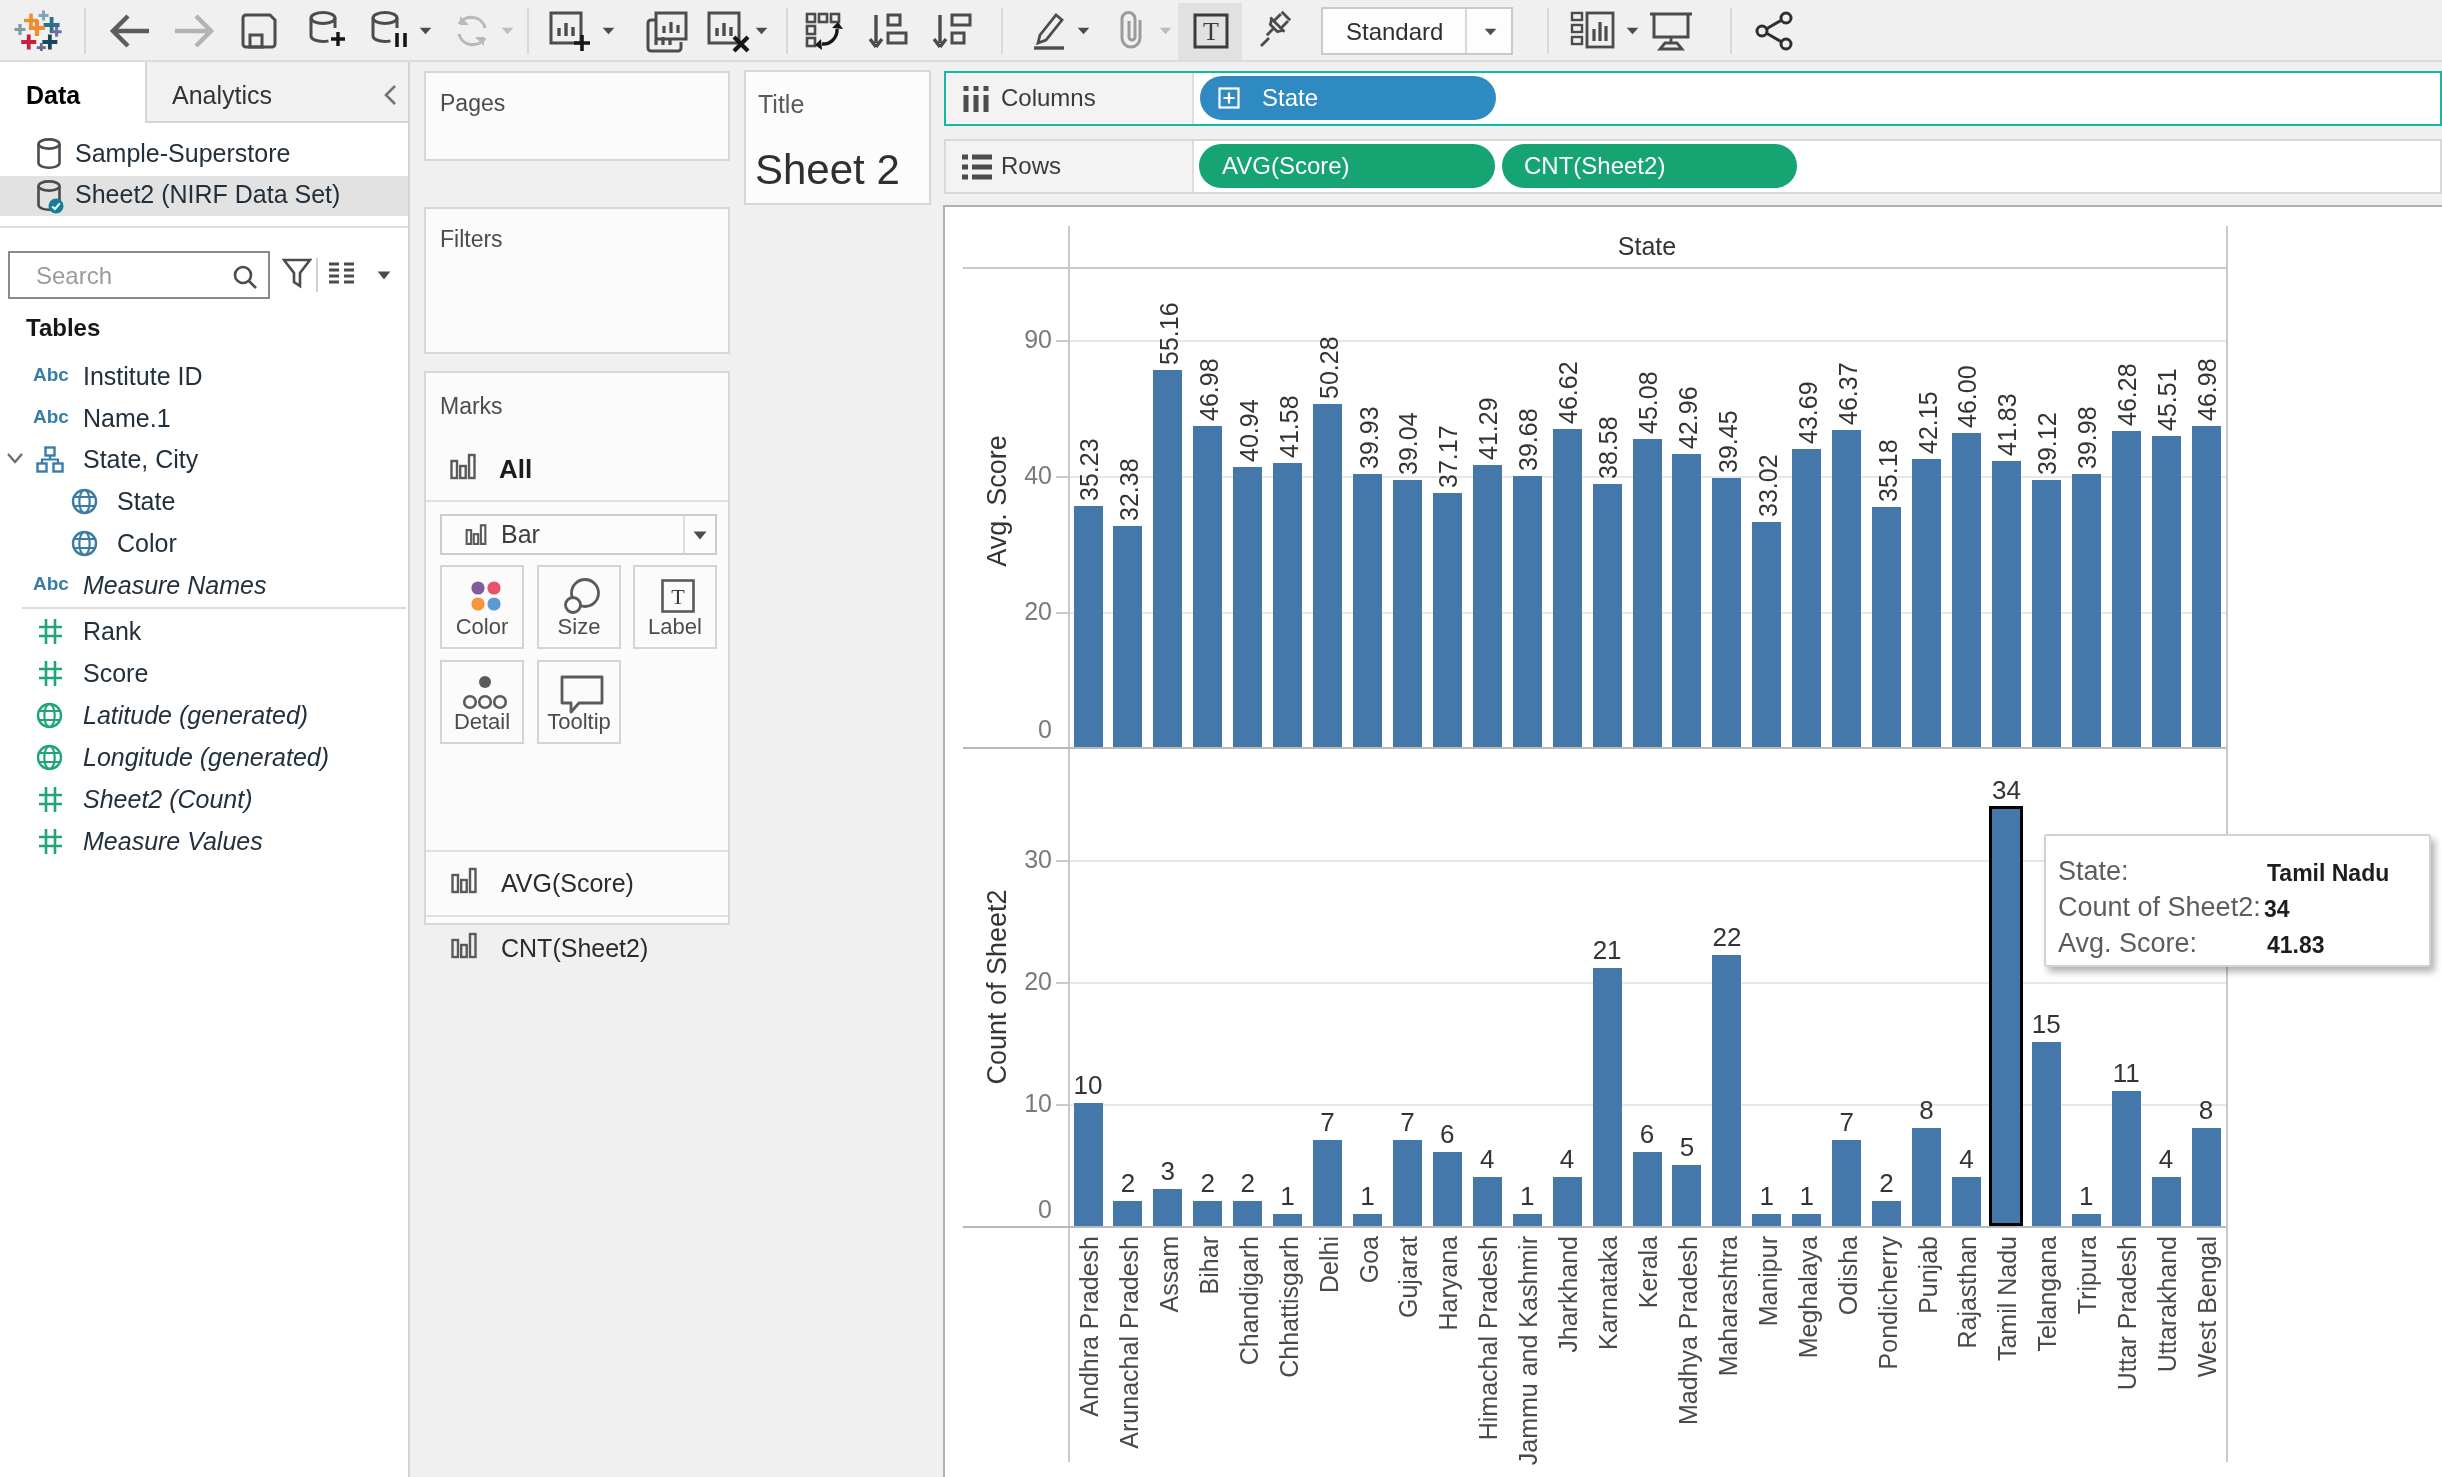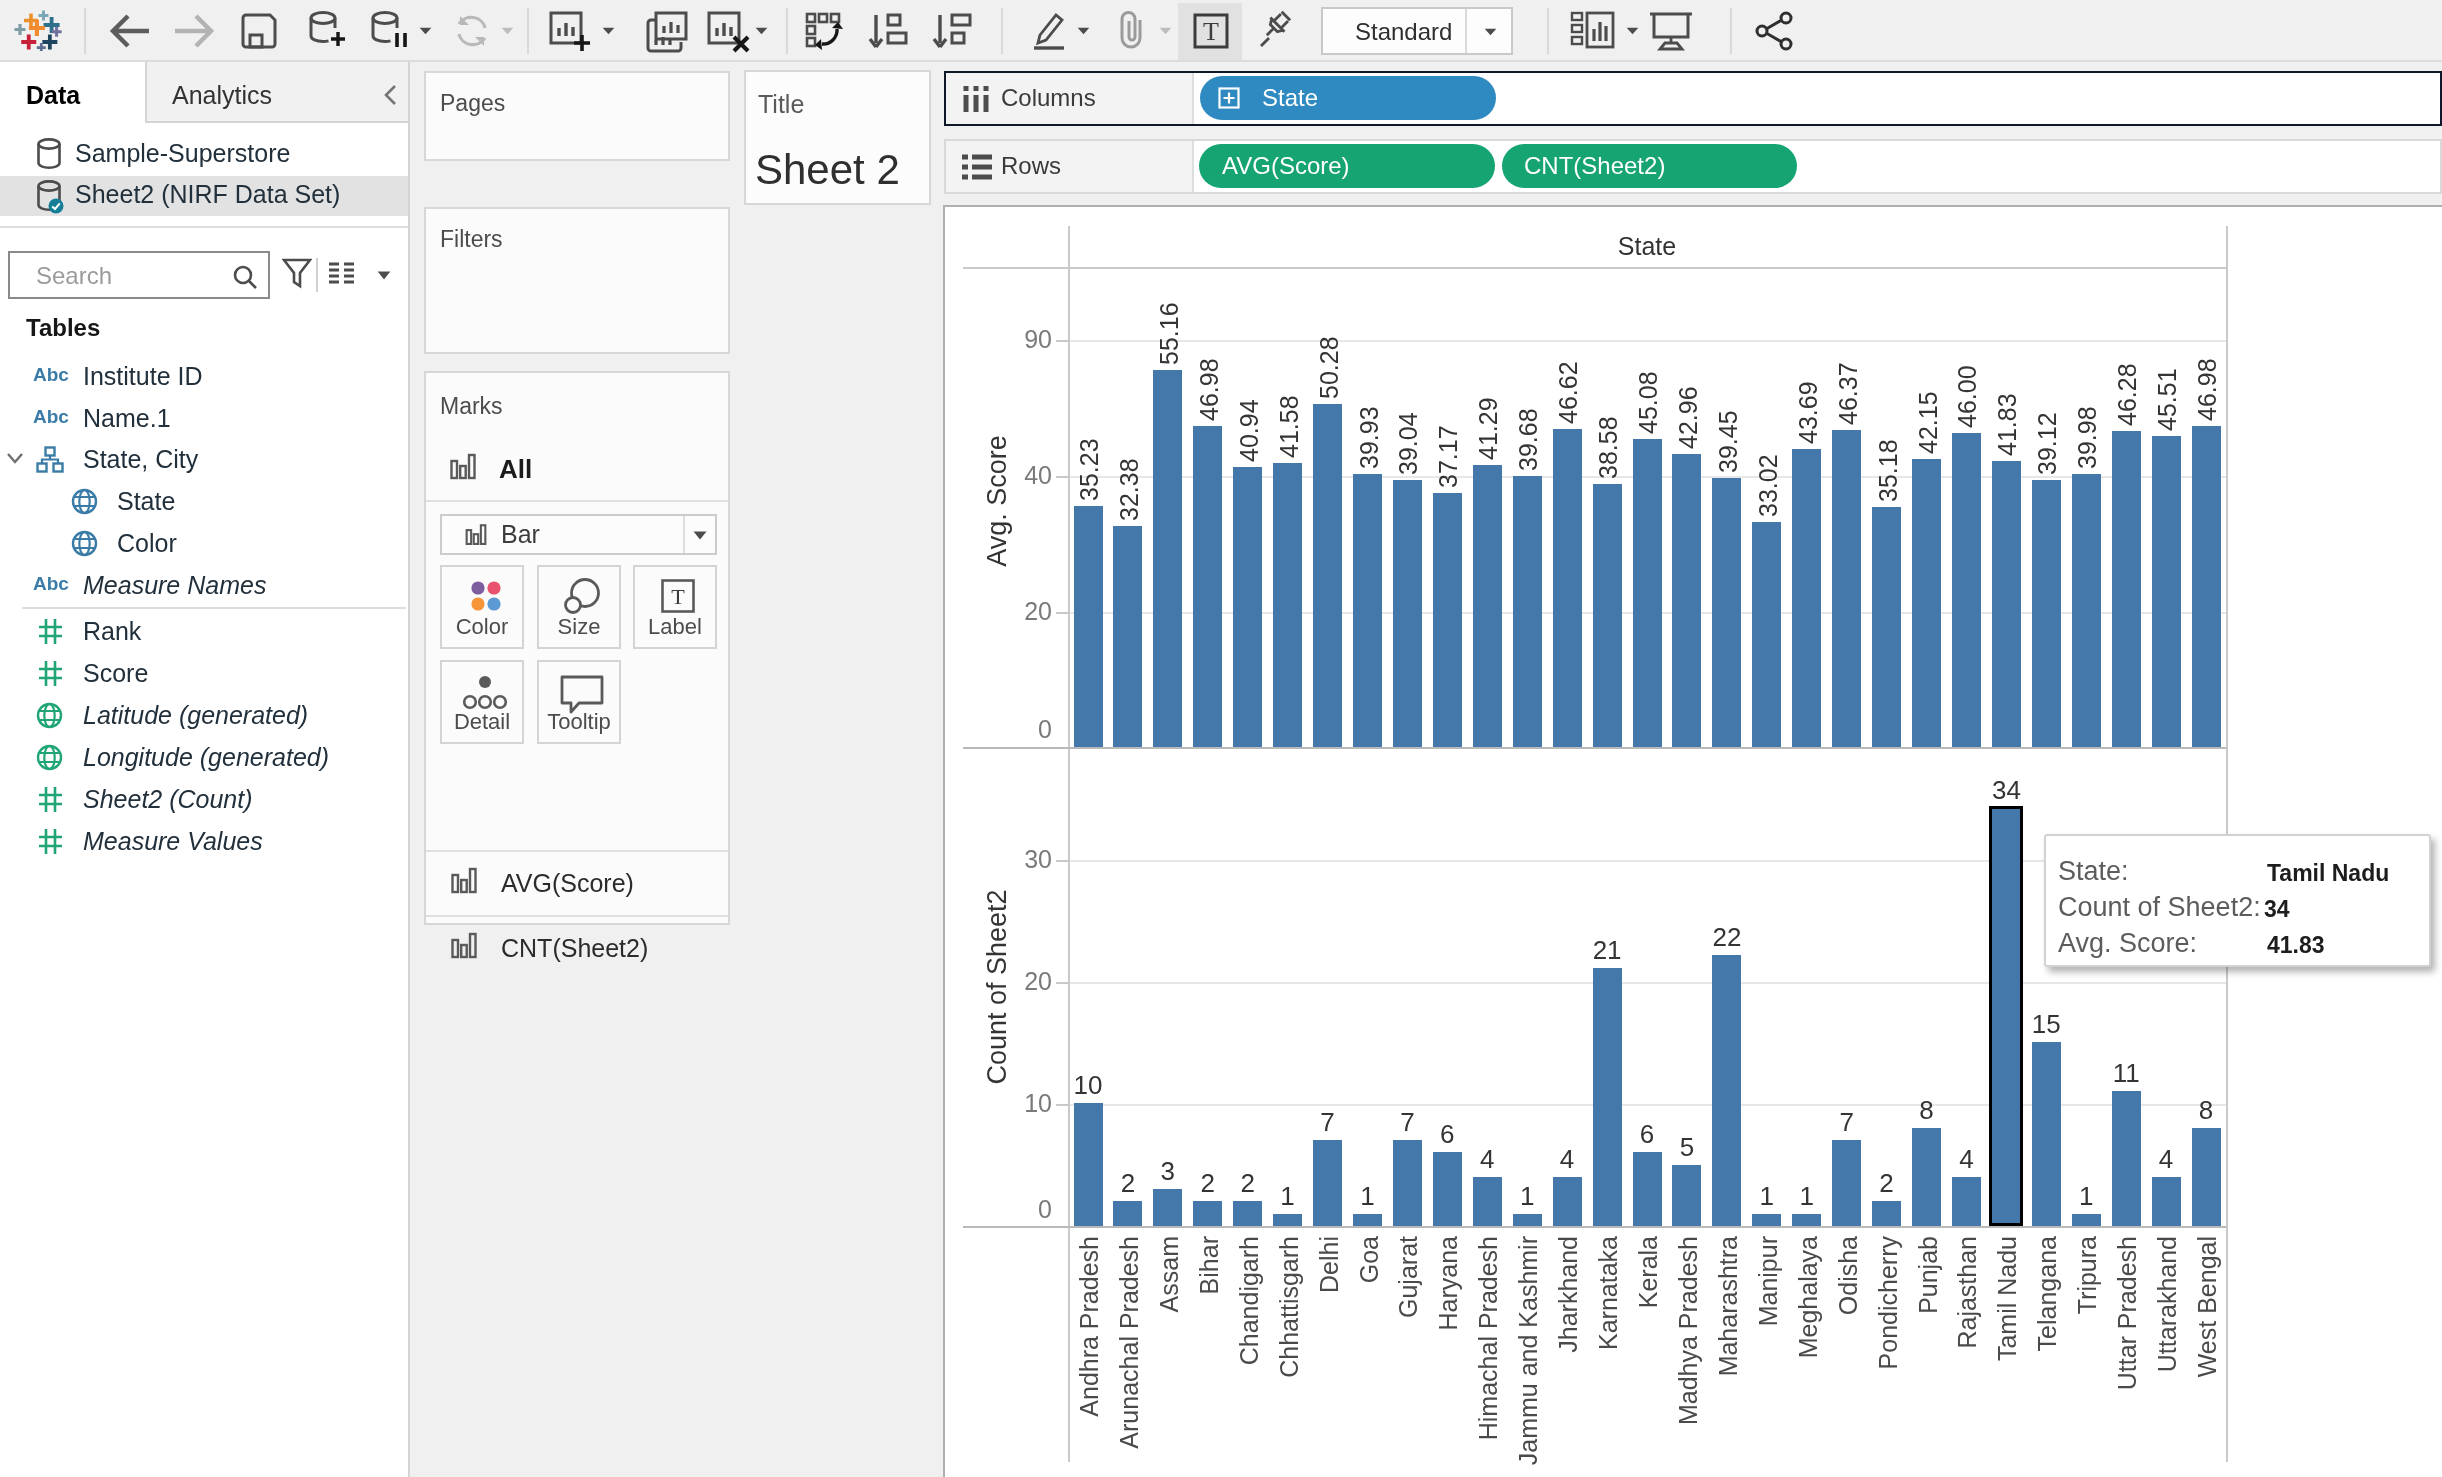--- a/index.html
+++ b/index.html
@@ -154,21 +154,21 @@
   </svg>
 
   <svg class="abs" style="left:1255px;top:10px;" width="42" height="42" viewBox="0 0 42 42">
     <g transform="rotate(45 21 16)" stroke="#4c4c4c" stroke-width="2.8" fill="none">
       <path d="M15 2 h12 M16 4 v9 M26 4 v9 M11 14 h20 M13 14 l3 5 h10 l3-5 M21 19 v10"></path>
     </g>
     <path d="M14 28 L6 36" stroke="#4c4c4c" stroke-width="2.8" fill="none"></path>
   </svg>
 
   <div class="abs" style="left:1321px;top:7px;width:192px;height:48px;background:#fdfdfd;border:2px solid #c9c9c9;box-sizing:border-box;">
-    <div class="abs" style="left:32px;top:9px;font-size:24px;color:#2f2f2f;">Standard</div>
+    <div class="abs" style="left:23px;top:9px;font-size:24px;color:#2f2f2f;">Standard</div>
     <div class="abs" style="right:44px;top:0;width:2px;height:44px;background:#d9d9d9;"></div>
     <svg class="abs" style="right:13px;top:18px;" width="15" height="10" viewBox="0 0 18 12">
         <path d="M2 2 L9 10 L16 2 Z" fill="#4c4c4c"></path>
       </svg>
   </div>
   <div class="vsep" style="left:1547px;"></div>
 
   <svg class="abs" style="left:1570px;top:11px;" width="46" height="40" viewBox="0 0 46 40">
     <rect x="2" y="2" width="10" height="7" stroke="#4c4c4c" stroke-width="2.4" fill="none"></rect>
     <rect x="2" y="14" width="10" height="7" stroke="#4c4c4c" stroke-width="2.4" fill="none"></rect>
@@ -426,21 +426,21 @@
     <rect x="19" y="4" width="5.5" height="23" stroke="#5a5a5a" stroke-width="2.4" fill="none"></rect>
   </svg>
   <div class="abs" style="left:75px;top:561px;font-size:25px;color:#2b2b2b;">CNT(Sheet2)</div>
 </div>
 
 <div class="card" style="left:744px;top:70px;width:187px;height:135px;background:#fcfcfc;">
   <div class="abs" style="left:12px;top:18px;font-size:25px;color:#5a5a5a;">Title</div>
   <div class="abs" style="left:9px;top:74px;font-size:42px;line-height:48px;color:#2f2f2f;">Sheet 2</div>
 </div>
 
-<div class="abs" style="left:944px;top:71px;width:1498px;height:55px;background:#ffffff;border:2px solid #0f172a;box-sizing:border-box;">
+<div class="abs" style="left:944px;top:71px;width:1498px;height:55px;background:#ffffff;border:2px solid #14b8a6;box-sizing:border-box;">
   <div class="abs" style="left:0;top:0;width:246px;height:51px;background:#f3f3f3;border-right:2px solid #dedede;"></div>
   <svg class="abs" style="left:16px;top:13px;" width="30" height="26" viewBox="0 0 30 26">
     <path d="M4 0 v5 M14 0 v5 M24 0 v5" stroke="#4c4c4c" stroke-width="5"></path>
     <path d="M4 9 v17 M14 9 v17 M24 9 v17" stroke="#4c4c4c" stroke-width="5"></path>
   </svg>
   <div class="abs" style="left:55px;top:11px;font-size:24px;color:#3a3a3a;">Columns</div>
 </div>
 <div class="pill" style="left:1200px;top:76px;width:296px;background:#2f8ac1;">
   <svg class="abs" style="left:18px;top:11px;" width="22" height="22" viewBox="0 0 22 22">
     <rect x="1.5" y="1.5" width="19" height="19" stroke="#fff" stroke-width="2.2" fill="none"></rect>

